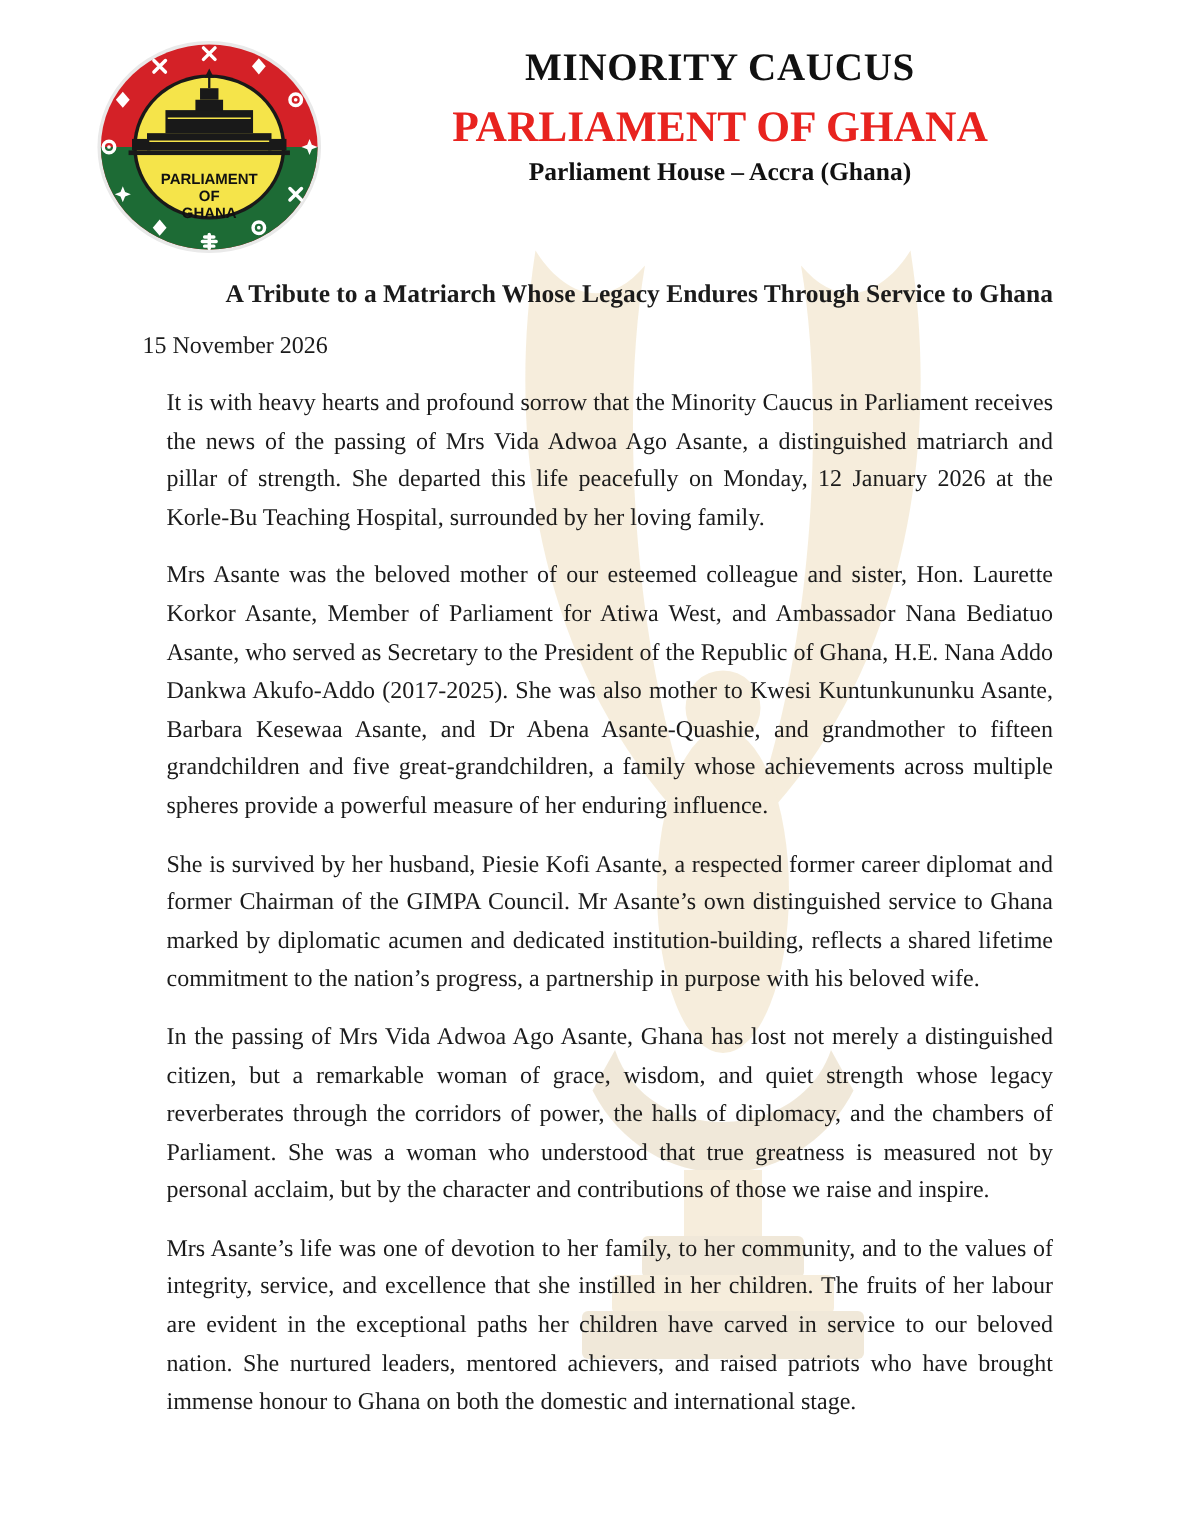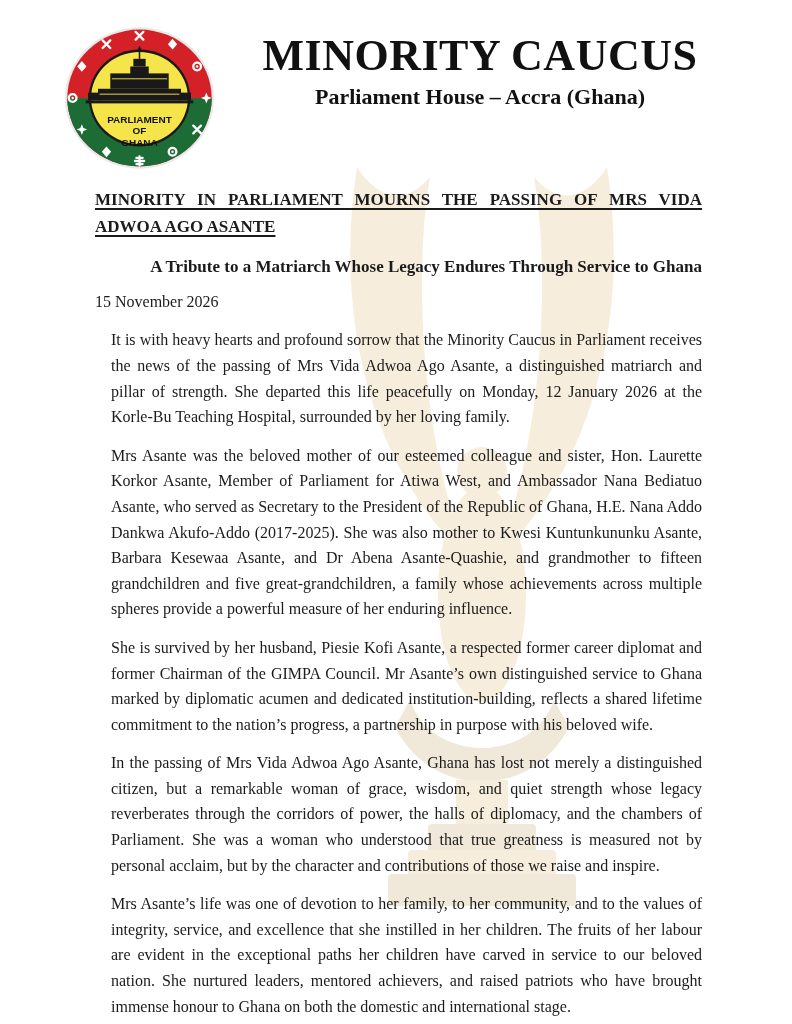--- a/index.html
+++ b/index.html
@@ -16,23 +16,23 @@
   .header { position:absolute; left:0; top:0; width:792px; height:178px; }
   .logo { position:absolute; left:62px; top:25px; width:155px; height:146px; }
   .f-red    { fill:var(--logo-red,#d42127); }
   .f-green  { fill:var(--logo-green,#1d6b35); }
   .f-yellow { fill:var(--logo-yellow,#f5e44a); }
   .f-dark   { fill:#191919; }
   .f-white  { fill:#ffffff; }
   .s-white  { stroke:#ffffff; stroke-width:3; fill:none; stroke-linecap:round; }
   .logo-label { font-family:"Liberation Sans","DejaVu Sans",sans-serif; font-weight:bold; font-size:13px; fill:#111; }
   .header-text { position:absolute; left:228px; top:30px; width:504px; text-align:center; }
-  .org  { font-size:44px; font-weight:bold; letter-spacing:0.5px; color:#111; }
+  .org  { font-size:26px; font-weight:bold; letter-spacing:0.5px; color:#111; }
   .inst { font-size:29px; font-weight:bold; color:var(--accent-red,#e8231f); margin-top:9px; }
-  .addr { font-size:22px; font-weight:bold; margin-top:3px; color:#111; }
+  .addr { font-size:17px; font-weight:bold; margin-top:3px; color:#111; }
   
   .docbody { position:absolute; left:95px; top:186px; width:607px; }
   .title {
     font-size:17px; font-weight:bold; margin:0 0 17px 0; line-height:1.6;
     text-align:justify; text-decoration:underline;
     text-decoration-thickness:1.5px; text-underline-offset:3px;
   }
   .subtitle { font-size:17px; font-weight:bold; margin:0 0 16px 0;text-align:right; }
   .date { font-size:16px; margin:0 0 16px 0; }
   .docbody p { font-size:16px; line-height:1.6; text-align:justify; margin:0 0 13px 16px; }
@@ -120,26 +120,26 @@
       </g>
       <g>
         <text class="logo-label" x="100" y="127" text-anchor="middle">PARLIAMENT</text>
         <text class="logo-label" x="100" y="142" text-anchor="middle">OF</text>
         <text class="logo-label" x="100" y="157" text-anchor="middle">GHANA</text>
       </g>
     </svg>
 
     <div class="header-text">
       <div class="org">MINORITY CAUCUS</div>
+      <div class="inst">PARLIAMENT OF GHANA</div>
       <div class="addr">Parliament House – Accra (Ghana)</div>
     </div>
   </header>
 
   <main class="docbody">
-    <h1 class="title">MINORITY IN PARLIAMENT MOURNS THE PASSING OF MRS VIDA ADWOA AGO ASANTE</h1>
     <h2 class="subtitle">A Tribute to a Matriarch Whose Legacy Endures Through Service to Ghana</h2>
     <div class="date">15 November 2026</div>
     <p>It is with heavy hearts and profound sorrow that the Minority Caucus in Parliament receives the news of the passing of Mrs Vida Adwoa Ago Asante, a distinguished matriarch and pillar of strength. She departed this life peacefully on Monday, 12 January 2026 at the Korle-Bu Teaching Hospital, surrounded by her loving family.</p>
     <p>Mrs Asante was the beloved mother of our esteemed colleague and sister, Hon. Laurette Korkor Asante, Member of Parliament for Atiwa West, and Ambassador Nana Bediatuo Asante, who served as Secretary to the President of the Republic of Ghana, H.E. Nana Addo Dankwa Akufo-Addo (2017-2025). She was also mother to Kwesi Kuntunkununku Asante, Barbara Kesewaa Asante, and Dr Abena Asante-Quashie, and grandmother to fifteen grandchildren and five great-grandchildren, a family whose achievements across multiple spheres provide a powerful measure of her enduring influence.</p>
     <p>She is survived by her husband, Piesie Kofi Asante, a respected former career diplomat and former Chairman of the GIMPA Council. Mr Asante’s own distinguished service to Ghana marked by diplomatic acumen and dedicated institution-building, reflects a shared lifetime commitment to the nation’s progress, a partnership in purpose with his beloved wife.</p>
     <p>In the passing of Mrs Vida Adwoa Ago Asante, Ghana has lost not merely a distinguished citizen, but a remarkable woman of grace, wisdom, and quiet strength whose legacy reverberates through the corridors of power, the halls of diplomacy, and the chambers of Parliament. She was a woman who understood that true greatness is measured not by personal acclaim, but by the character and contributions of those we raise and inspire.</p>
     <p>Mrs Asante’s life was one of devotion to her family, to her community, and to the values of integrity, service, and excellence that she instilled in her children. The fruits of her labour are evident in the exceptional paths her children have carved in service to our beloved nation. She nurtured leaders, mentored achievers, and raised patriots who have brought immense honour to Ghana on both the domestic and international stage.</p>
 
   </main>
 

